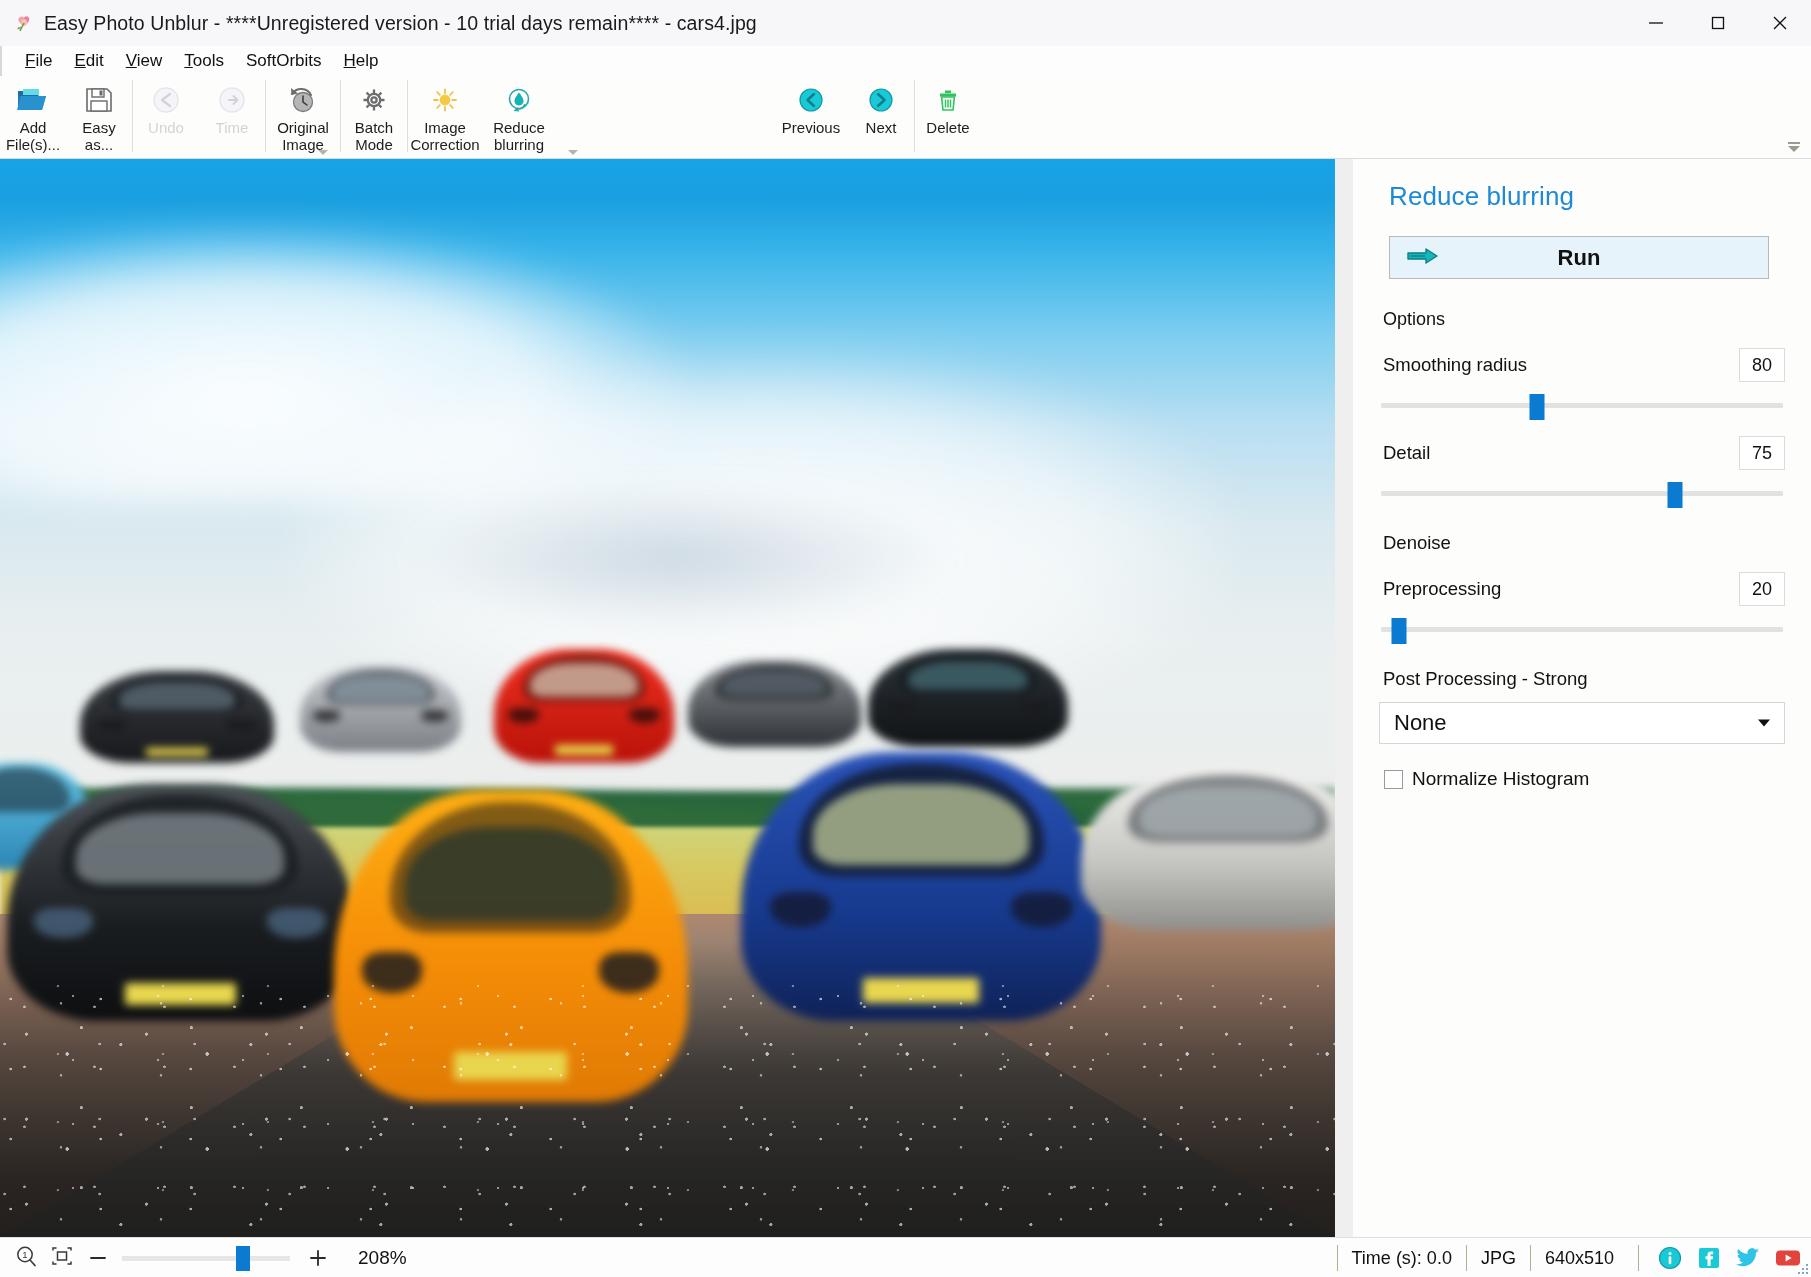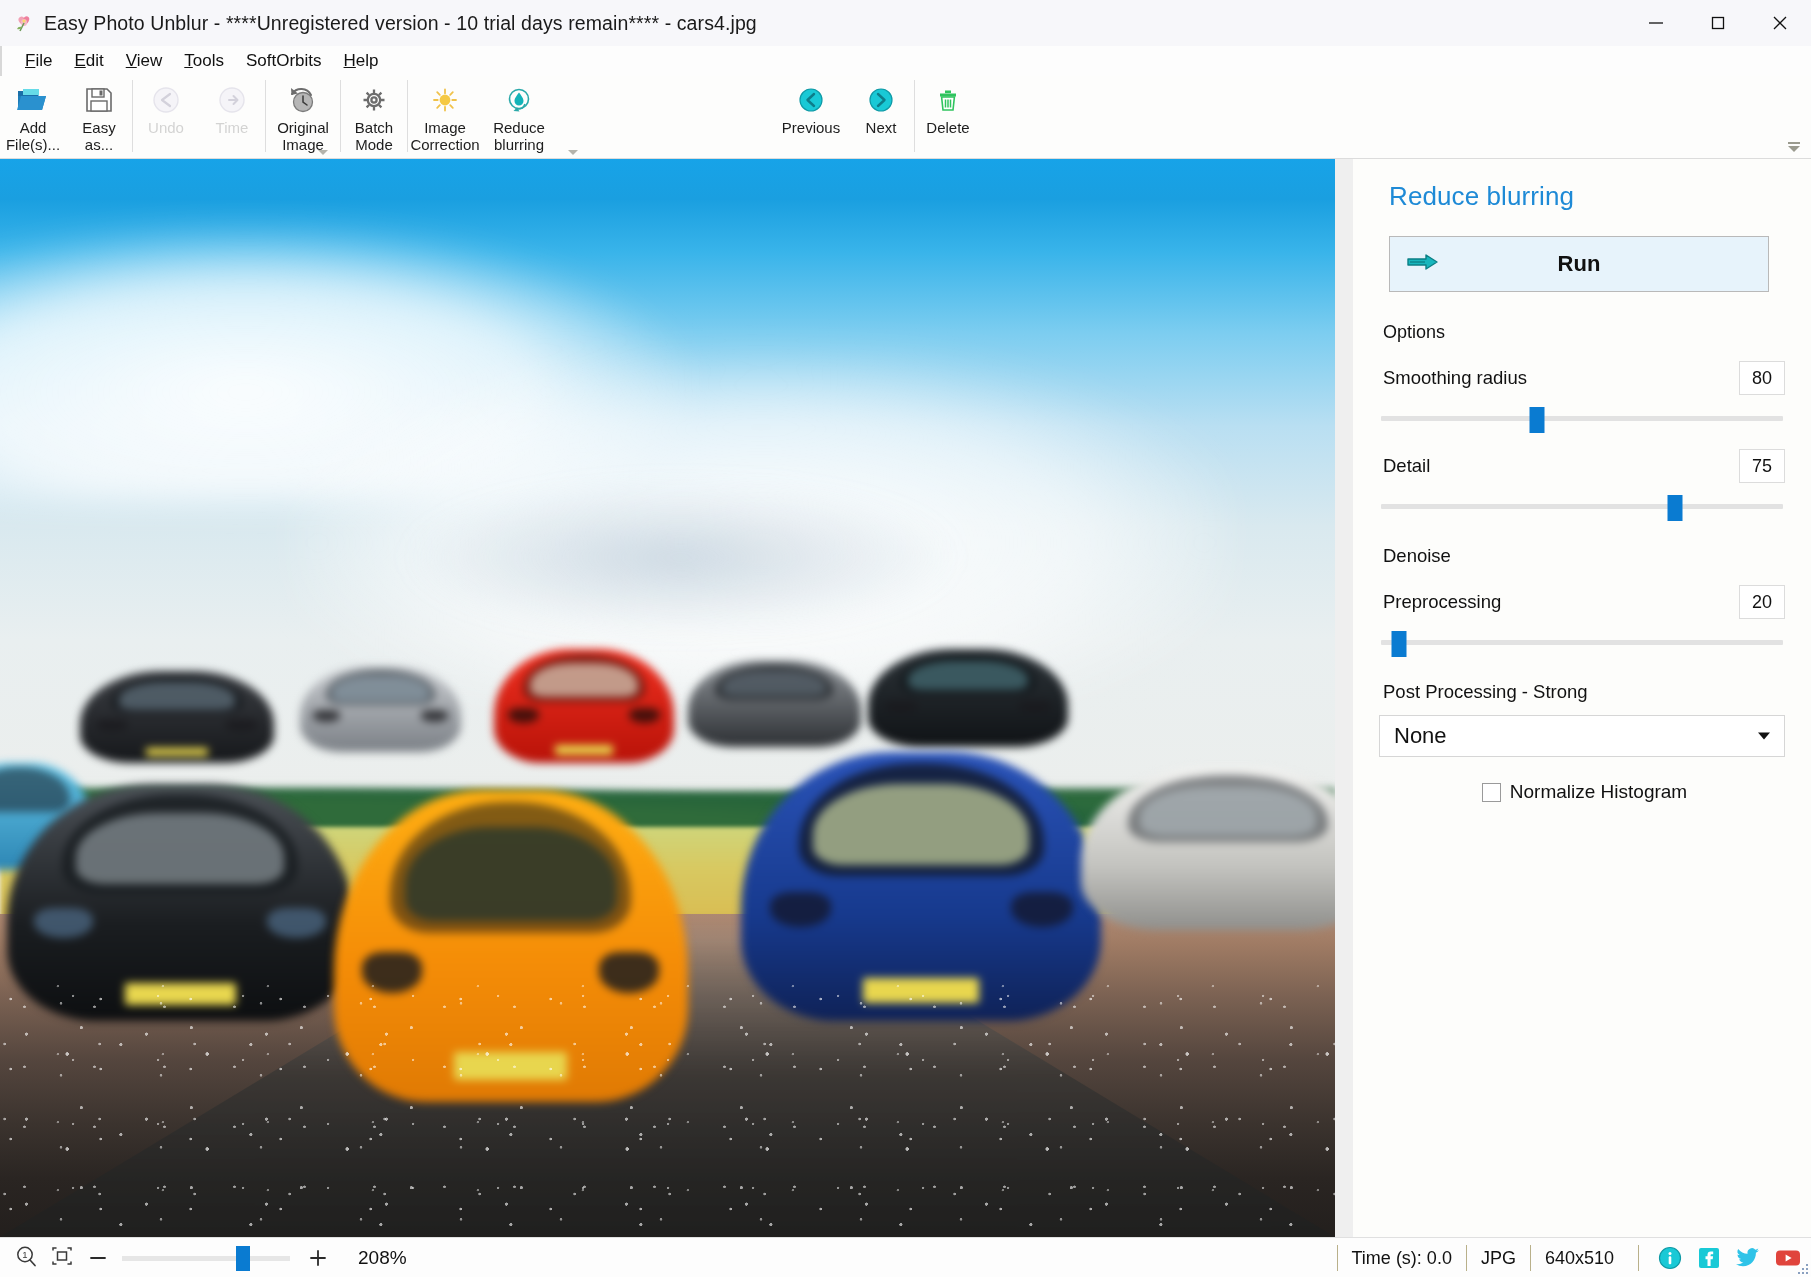--- a/index.html
+++ b/index.html
@@ -235,21 +235,21 @@
     margin-top:8px; height:42px; border:1px solid #d6d6d6; background:#fff;
     display:flex; align-items:center; padding:0 12px 0 14px;
     font-size:22px; color:#111; position:relative; cursor:default;
   }
   .sel .caret {
     position:absolute; right:14px; top:50%; transform:translateY(-50%);
     width:0;height:0;border-left:6px solid transparent;border-right:6px solid transparent;
     border-top:7px solid #111;
   }
   .run-btn {
-    margin: 24px 16px 0 10px; height:56px;
+    margin: 24px 16px 0 10px; height:43px;
     background:#e7f3fb; border:1px solid #b9b9b9;
     display:flex; align-items:center; position:relative; cursor:default;
   }
   .run-ico { position:absolute; left:16px; top:50%; transform:translateY(-50%); }
   .run-lbl { flex:1 1 auto; text-align:center; font-size:22px; font-weight:bold; color:#111; }
   .options-lbl { margin:30px 0 0 4px; font-size:18px; color:#111; }
 
   .slider-block { margin-top:18px; }
   .slider-head { display:flex; align-items:center; justify-content:space-between; }
   .slider-name { font-size:18.5px; color:#111; margin-left:4px; }
@@ -263,21 +263,21 @@
     position:absolute; left:2px; right:2px; top:11px; height:5px;
     background:#e2e2e2; border-radius:1px;
   }
   .thumb {
     position:absolute; top:2px; width:15px; height:26px;
     background:#0a7bd1;
     transform: translateX(-50%);
     cursor:default;
   }
   .section-lbl { margin:26px 0 0 4px; font-size:18.5px; color:#111; }
-  .chk-row { display:flex; align-items:center; gap:9px; margin:24px 0 0 5px;justify-content:center; }
+  .chk-row { display:flex; align-items:center; gap:9px; margin:24px 0 0 5px; }
   .chk {
     width:19px; height:19px; border:1px solid #9a9a9a; background:#fff;
   }
   .chk-lbl { font-size:19px; color:#111; }
 
   
   .statusbar {
     height: 40px; flex:0 0 40px; background:#fdfdfd;
     display:flex; align-items:center;
     border-top:1px solid #e0e0e0;

